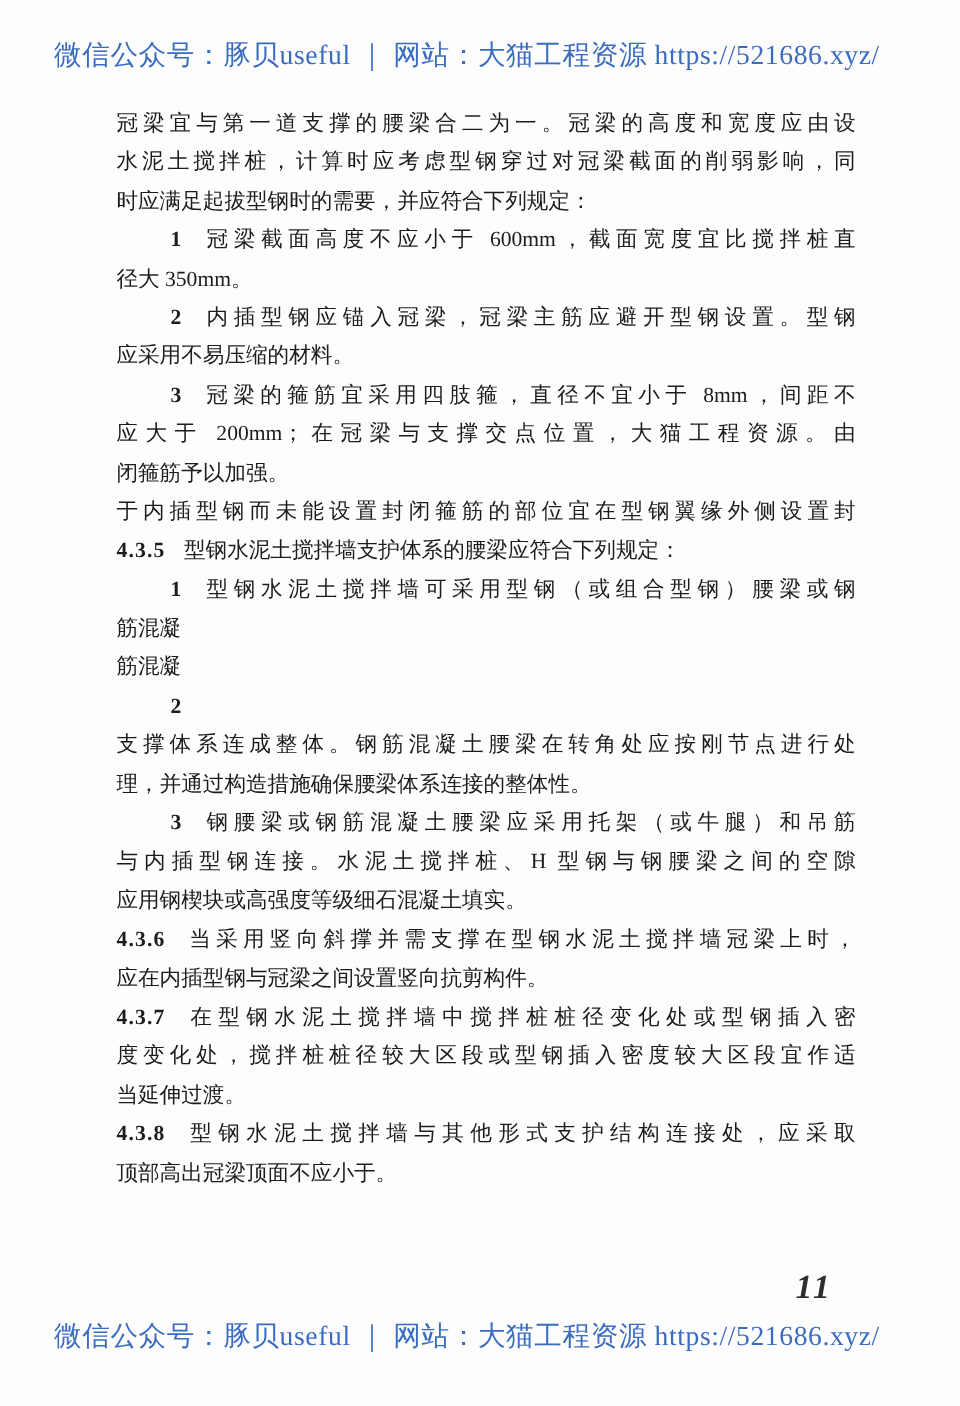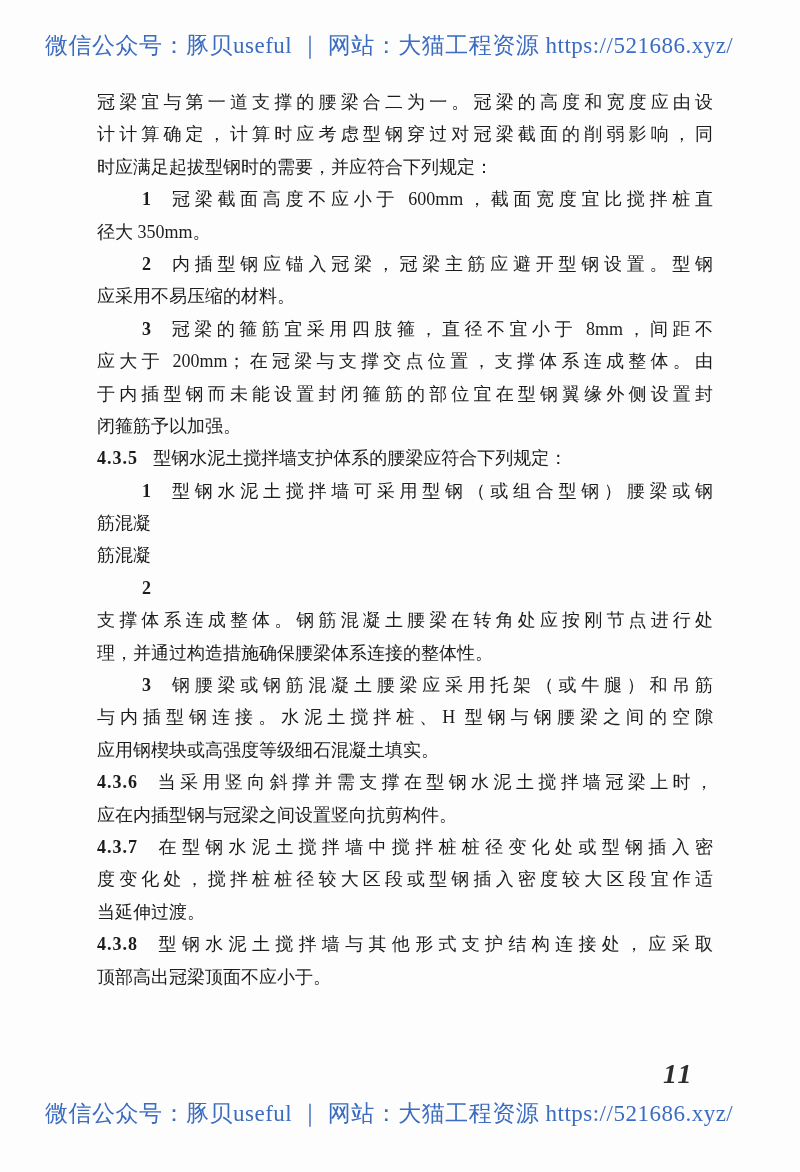--- a/index.html
+++ b/index.html
@@ -65,30 +65,30 @@
 </style>
 </head>
 <body>
 
 <div class="page" style="background: rgb(253, 253, 253);">
 
   <div class="watermark top" style="color: rgb(59, 108, 192);">微信公众号：豚贝useful ｜ 网站：大猫工程资源 https://521686.xyz/</div>
 
   <div class="doc-body" style="color: rgb(28, 28, 28);">
       <div class="line fill"><span>冠梁宜与第一道支撑的腰梁合二为一。冠梁的高度和宽度应由设</span></div>
-      <div class="line fill"><span>计计算确定，计算时应考虑型钢穿过对冠梁截面的削弱影响，同</span></div>
+      <div class="line fill"><span>水泥土搅拌桩，计算时应考虑型钢穿过对冠梁截面的削弱影响，同</span></div>
       <div class="line"><span>时应满足起拔型钢时的需要，并应符合下列规定：</span></div>
       <div class="line fill indent"><span class="clause-num">1</span><span>冠梁截面高度不应小于 600mm，截面宽度宜比搅拌桩直</span></div>
       <div class="line"><span>径大 350mm。</span></div>
       <div class="line fill indent"><span class="clause-num">2</span><span>内插型钢应锚入冠梁，冠梁主筋应避开型钢设置。型钢</span></div>
       <div class="line"><span>应采用不易压缩的材料。</span></div>
       <div class="line fill indent"><span class="clause-num">3</span><span>冠梁的箍筋宜采用四肢箍，直径不宜小于 8mm，间距不</span></div>
-      <div class="line fill"><span>应大于 200mm；在冠梁与支撑交点位置，支撑体系连成整体。由</span></div>
+      <div class="line fill"><span>应大于 200mm；在冠梁与支撑交点位置，大猫工程资源。由</span></div>
+      <div class="line"><span>闭箍筋予以加强。</span></div>
       <div class="line fill"><span>于内插型钢而未能设置封闭箍筋的部位宜在型钢翼缘外侧设置封</span></div>
-      <div class="line"><span>闭箍筋予以加强。</span></div>
       <div class="line"><span class="clause-num">4.3.5</span><span>型钢水泥土搅拌墙支护体系的腰梁应符合下列规定：</span></div>
       <div class="line fill indent"><span class="clause-num">1</span><span>型钢水泥土搅拌墙可采用型钢（或组合型钢）腰梁或钢</span></div>
       <div class="line"><span>筋混凝</span></div>
       <div class="line"><span>筋混凝</span></div>
       <div class="line indent"><span class="clause-num">2</span></div>
       <div class="line fill"><span>支撑体系连成整体。钢筋混凝土腰梁在转角处应按刚节点进行处</span></div>
       <div class="line"><span>理，并通过构造措施确保腰梁体系连接的整体性。</span></div>
       <div class="line fill indent"><span class="clause-num">3</span><span>钢腰梁或钢筋混凝土腰梁应采用托架（或牛腿）和吊筋</span></div>
       <div class="line fill"><span>与内插型钢连接。水泥土搅拌桩、H 型钢与钢腰梁之间的空隙</span></div>
       <div class="line"><span>应用钢楔块或高强度等级细石混凝土填实。</span></div>

